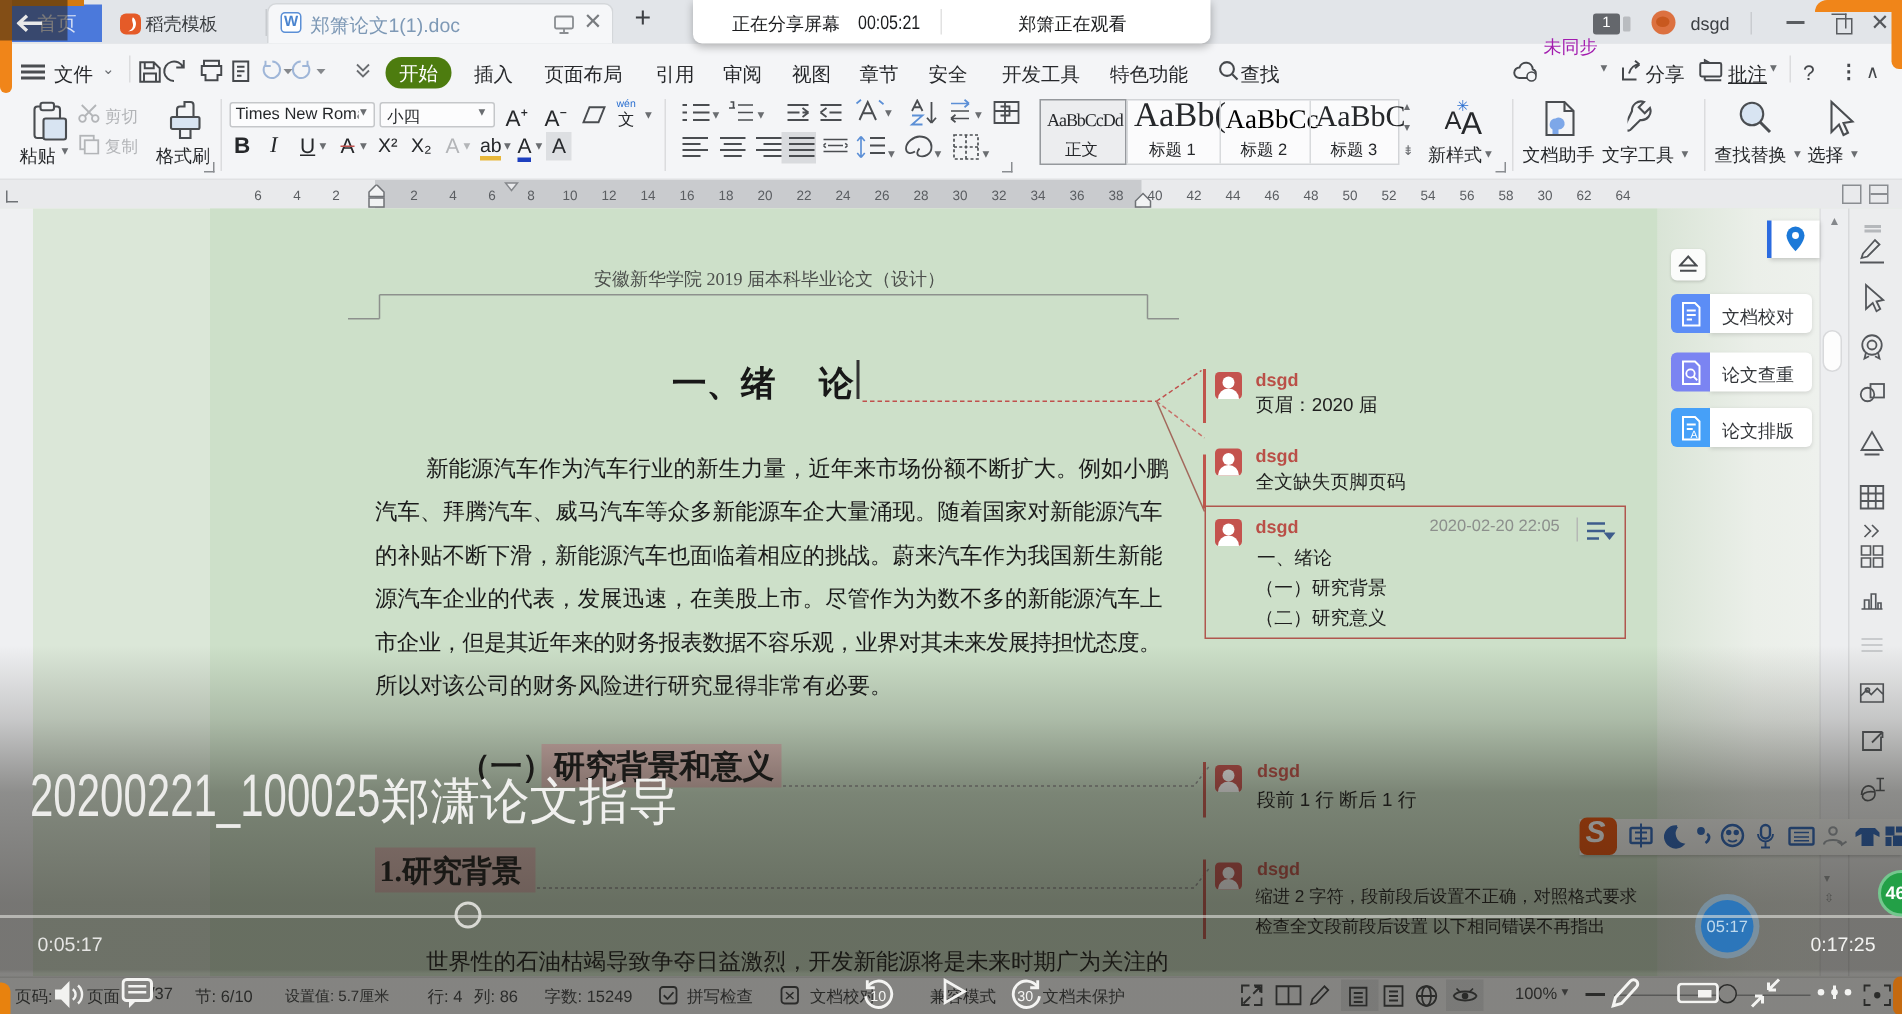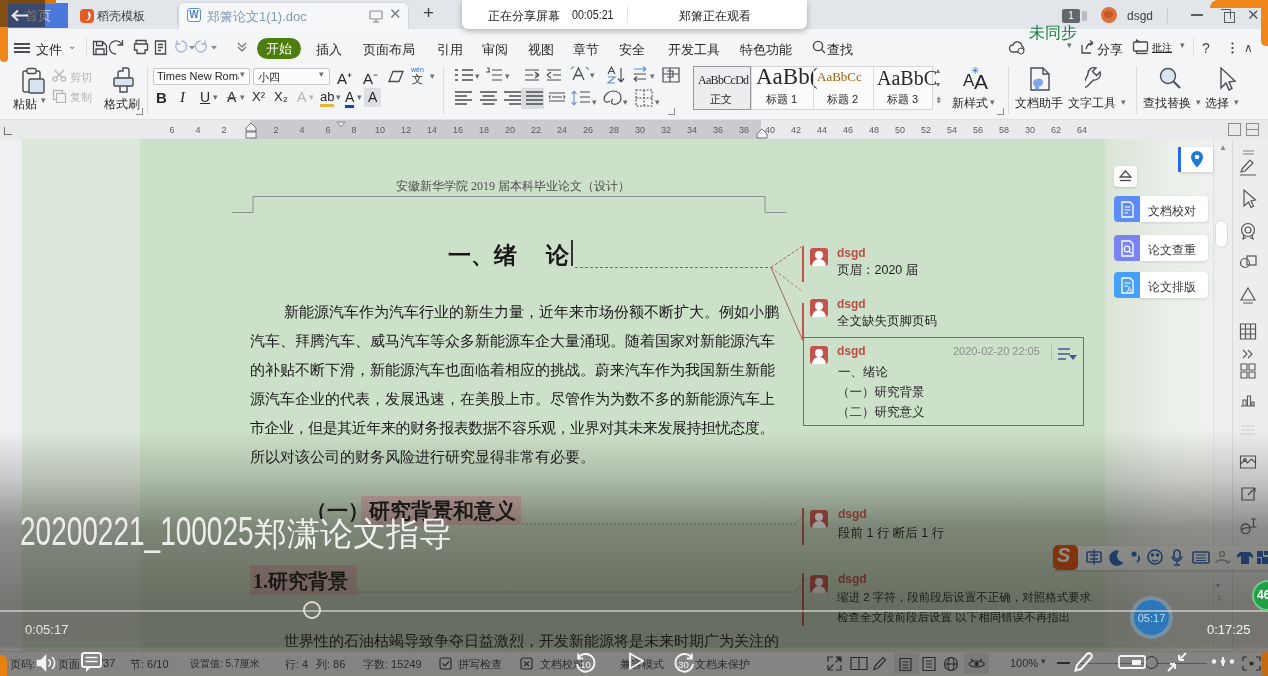--- a/index.html
+++ b/index.html
@@ -95,38 +95,38 @@
       </svg>
     </div>
 <div class="a" style="left:827px;top:41px;font-size:13px;color:#26282b;">查找</div>
 
 <div class="a" style="left:1008px;top:40px;">
 <svg width="20" height="15">
         <path d="M5 12 A3.5 3.5 0 0 1 5 5 A4.5 4.5 0 0 1 13.8 6.2 A3 3 0 0 1 13.5 12 Z" fill="none" stroke="#45484c" stroke-width="1.3"></path>
         <circle cx="13" cy="11" r="3" fill="#F4F5F7" stroke="#45484c" stroke-width="1"></circle>
       </svg>
     </div>
-<div class="a" style="left:1029px;top:23px;font-size:16px;color:#15803d;">未同步</div>
+<div class="a" style="left:1029px;top:23px;font-size:12px;color:#a21caf;">未同步</div>
 <div class="a" style="left:1067px;top:40px;font-size:9px;color:#6a6d71;">▾</div>
 <div class="a" style="left:1080px;top:39px;">
 <svg width="16" height="16">
         <path d="M2 6 V14 H11" fill="none" stroke="#45484c" stroke-width="1.3"></path>
         <path d="M6 10 C7 6 10 4 13 4 M13 4 L10 1.5 M13 4 L10 6.5" fill="none" stroke="#45484c" stroke-width="1.3"></path>
       </svg>
     </div>
 <div class="a" style="left:1097px;top:41px;font-size:13px;color:#26282b;">分享</div>
 <div class="a" style="left:1132px;top:39px;">
 <svg width="18" height="16">
         <rect x="1.5" y="3" width="14" height="9" rx="1" fill="none" stroke="#45484c" stroke-width="1.3"></rect>
         <path d="M4.5 3 L4.5 1 L8 3" fill="none" stroke="#45484c" stroke-width="1.2"></path>
         <line x1="4.5" y1="12" x2="4.5" y2="14.5" stroke="#45484c" stroke-width="1.3"></line>
         <line x1="4.5" y1="14.5" x2="15.5" y2="14.5" stroke="#45484c" stroke-width="1.3"></line>
       </svg>
     </div>
-<div class="a" style="left:1152px;top:41px;font-size:10px;color:#26282b;text-decoration:underline;">批注</div>
+<div class="a" style="left:1152px;top:41px;font-size:13px;color:#26282b;text-decoration:underline;">批注</div>
 <div class="a" style="left:1180px;top:40px;font-size:9px;color:#6a6d71;">▾</div>
 <div class="a sep" style="left:1193px;top:37px;height:18px;"></div>
 <div class="a" style="left:1202px;top:40px;font-size:14px;color:#45484c;">?</div>
 <div class="a" style="left:1226px;top:40px;font-size:13px;color:#45484c;font-weight:bold;">⋮</div>
 <div class="a" style="left:1244px;top:41px;font-size:12px;color:#45484c;">∧</div>
 
 <div class="a" style="left:0;top:60px;width:1268px;height:60px;background:#F4F5F7;border-bottom:1px solid #E0E1E3;box-sizing:border-box;"></div>
 <div class="a" id="tb-left">
 <svg class="a" style="left:20px;top:66px;" width="30" height="30">
 <rect x="3" y="5" width="17" height="21" rx="2" fill="none" stroke="#4a4d51" stroke-width="1.4"></rect>
@@ -245,21 +245,21 @@
 </div>
 <div class="a" id="tb-styles">
 <div class="a" style="left:693px;top:66px;width:240px;height:44px;background:#FBFBFC;border:1px solid #D2D4D7;box-sizing:border-box;"></div>
 <div class="a" style="left:693px;top:66px;width:58px;height:44px;background:#ECEDEF;border:1px solid #96999D;box-sizing:border-box;"></div>
 <div class="a serif" style="left:698px;top:73px;font-size:12px;color:#26282b;letter-spacing:-0.7px;">AaBbCcDd</div>
 <div class="a" style="left:710px;top:92px;font-size:11px;color:#26282b;">正文</div>
 <div class="a sep" style="left:751px;top:67px;height:42px;background:#D8DADC;"></div>
 <div class="a serif" style="left:756px;top:64px;font-size:23px;color:#26282b;">AaBb(</div>
 <div class="a" style="left:766px;top:92px;font-size:11px;color:#26282b;">标题 1</div>
 <div class="a sep" style="left:813px;top:67px;height:42px;background:#D8DADC;"></div>
-<div class="a serif" style="left:817px;top:69px;font-size:13px;color:#a16207;">AaBbCc</div>
+<div class="a serif" style="left:817px;top:69px;font-size:18px;color:#000000;">AaBbCc</div>
 <div class="a" style="left:827px;top:92px;font-size:11px;color:#26282b;">标题 2</div>
 <div class="a sep" style="left:873px;top:67px;height:42px;background:#D8DADC;"></div>
 <div class="a serif" style="left:877px;top:67px;font-size:20px;color:#26282b;">AaBbC</div>
 <div class="a" style="left:887px;top:92px;font-size:11px;color:#26282b;">标题 3</div>
 <div class="a" style="left:936px;top:66px;font-size:8px;color:#6a6d71;">▴</div>
 <div class="a" style="left:936px;top:80px;font-size:8px;color:#6a6d71;">▾</div>
 <div class="a" style="left:935px;top:95px;font-size:9px;color:#6a6d71;">⇟</div>
 </div>
 <div class="a" id="tb-right">
 <svg class="a" style="left:963px;top:66px;" width="26" height="26">

